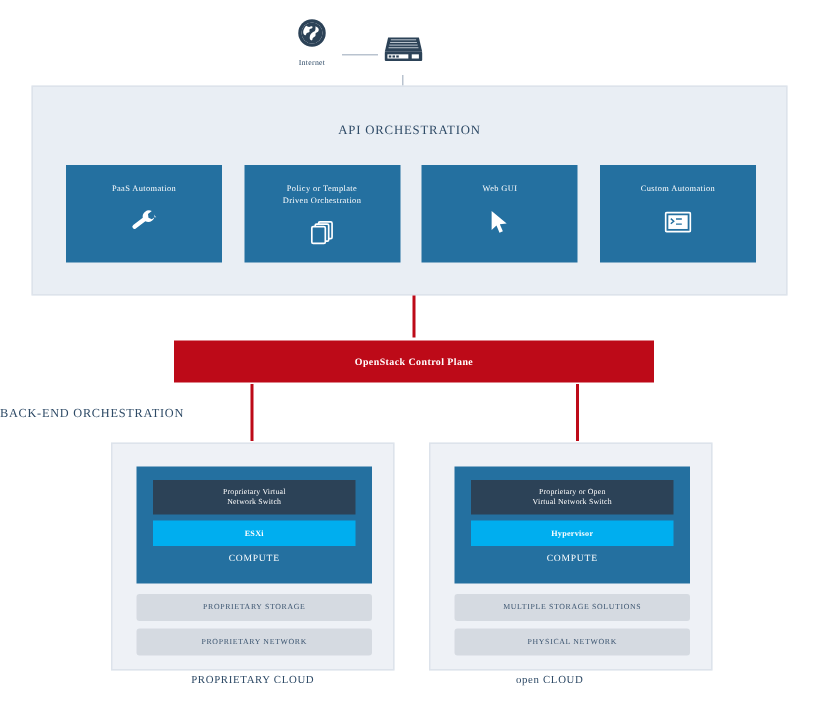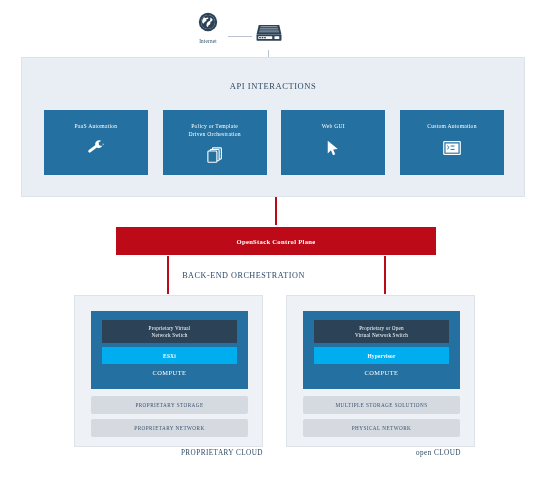--- a/index.html
+++ b/index.html
@@ -129,21 +129,20 @@
     color: #ffffff;
     font-size: 6.6px;
     font-weight: bold;
     letter-spacing: .3px;
   }
 
   .backend-title {
     position: absolute;
     left: 0; top: 271px;
     width: 487px;
-    text-align: center;
     font-size: 8.2px;
     letter-spacing: .5px;
     color: #2e4a66;
   }
 
   
   .cloud-panel {
     position: absolute;
     top: 295px;
     width: 189px;
@@ -221,21 +220,21 @@
   .res-bar-label {
     color: #3c5570;
     font-size: 5.2px;
     letter-spacing: .45px;
   }
 
   .cloud-caption {
     position: absolute;
     top: 449px;
     width: 189px;
-    text-align: right;
+    text-align: center;
     font-size: 7.2px;
     letter-spacing: .45px;
     color: #2e4a66;
   }
   #caption-proprietary { left: 74px; }
   #caption-open        { left: 272px; }
 </style>
 </head>
 <body>
 
@@ -268,21 +267,21 @@
         <rect x="13.4" y="20.4" width="2.3" height="1.9" fill="#2c4257"></rect>
         <rect x="27.5" y="19.4" width="6.5" height="3.8" fill="#ffffff"></rect>
       </svg>
     </span>
   </div>
 
   <div class="router-stem"></div>
 </div>
 
 <div class="api-panel">
-  <div class="api-title">API INTERACTIONS</div>
+  <div class="api-title">API ORCHESTRATION</div>
 
   <div class="api-cards">
 
     <div class="api-card">
       <div class="api-card-label">PaaS Automation</div>
       <div class="api-card-icon">
         <svg width="18" height="18" viewBox="0 0 24 24">
           <path d="M20.2 4.1a5.6 5.6 0 0 1-7.1 7.1L5.6 18.7a1.9 1.9 0 0 1-2.7-2.7l7.5-7.5A5.6 5.6 0 0 1 17.5 1.4l-3 3 .9 3.2 3.2.9 3-3c.3.5.5 1 .6 1.6z" fill="#ffffff" transform="rotate(8 12 12)"></path>
         </svg>
       </div>

